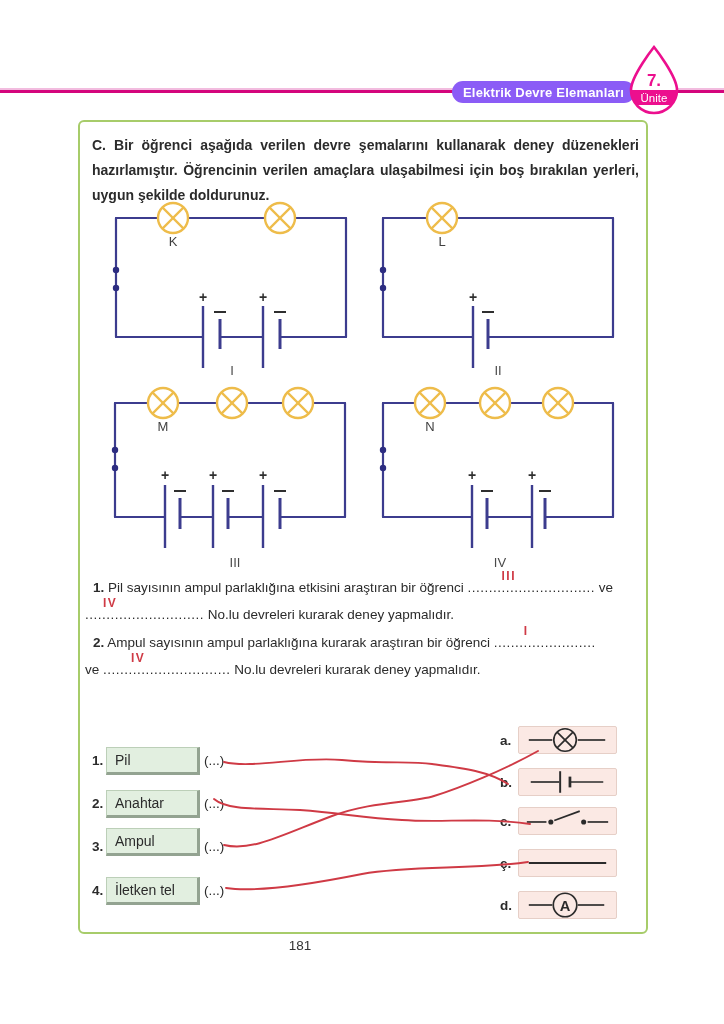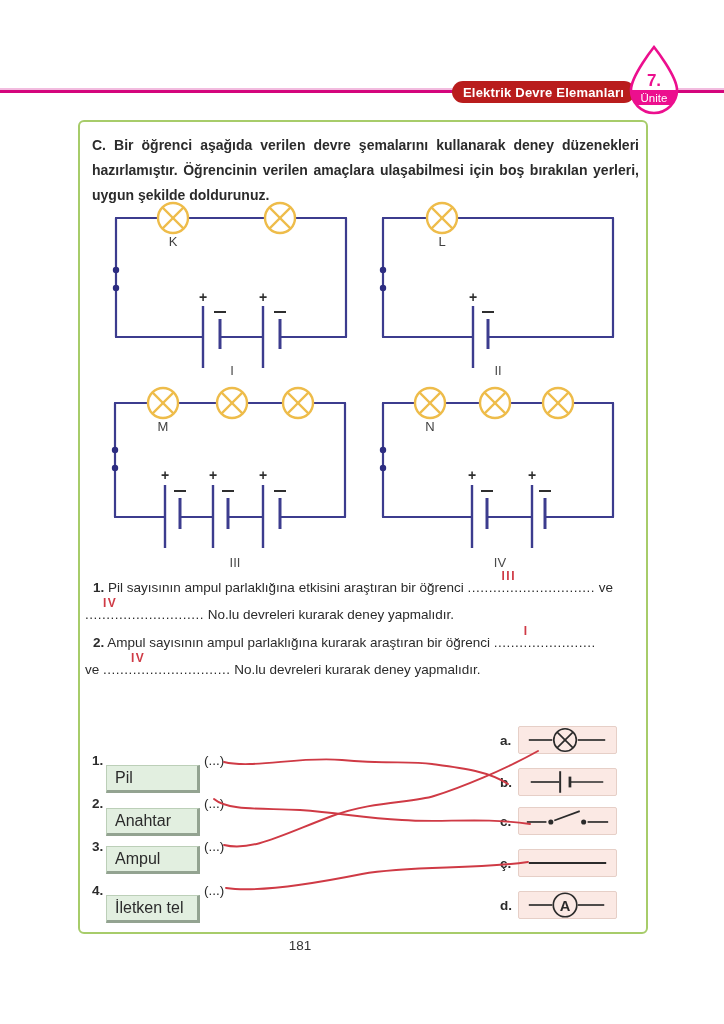--- a/index.html
+++ b/index.html
@@ -1,42 +1,42 @@
 <!DOCTYPE html>
 <html><head>
 <meta charset="utf-8">
 <style>
   html,body{margin:0;padding:0;background:#ffffff;}
   .page{position:relative;width:724px;height:1024px;background:#fff;overflow:hidden;
         font-family:"Liberation Sans",sans-serif;color:#2b2b2b;}
   
   .rule-light{position:absolute;left:0;top:88px;width:724px;height:2px;background:#f2bcdf;}
   .rule{position:absolute;left:0;top:90px;width:724px;height:3px;background:#d4057c;}
-  .badge{position:absolute;left:452px;top:81px;width:183px;height:22px;background:#b91c1c;
+  .badge{position:absolute;left:452px;top:81px;width:183px;height:22px;background:#8b5cf6;
          border-radius:11px;color:#fff;font-weight:bold;font-size:13px;display:flex;
          align-items:center;justify-content:center;z-index:2;letter-spacing:.2px;}
   .drop{position:absolute;left:620px;top:44px;z-index:3;}
   
   .worksheet{position:absolute;left:78px;top:120px;width:566px;height:810px;
              border:2.5px solid #a7cc6a;border-radius:6px;background:#fff;z-index:1;}
   .para{position:absolute;left:92px;top:133px;width:547px;font-weight:bold;font-size:14px;
         line-height:25px;text-align:justify;z-index:2;}
   .circuit{position:absolute;z-index:1;}
   
   .qline{position:absolute;font-size:13.5px;white-space:nowrap;z-index:2;}
   .qnum{font-weight:bold;}
   .blank{position:relative;display:inline;letter-spacing:.5px;}
   .ans{position:absolute;top:-11px;color:#cf3a45;font-size:12px;font-weight:bold;
        letter-spacing:1.5px;font-family:"Liberation Sans",sans-serif;}
   .heading2{position:absolute;left:92px;top:706px;font-weight:bold;font-size:14px;z-index:2;}
   
   .mnum{position:absolute;font-weight:bold;font-size:13.5px;z-index:2;}
   .mbox{position:absolute;width:94px;height:28px;background:#e2efe0;border:1px solid #bccfb8;
         border-right:3px solid #93a391;border-bottom:3px solid #93a391;display:flex;
-        align-items:center;padding-left:8px;font-size:16px;box-sizing:border-box;z-index:2;margin-top:18px;}
+        align-items:center;padding-left:8px;font-size:14px;box-sizing:border-box;z-index:2;}
   .paren{position:absolute;font-size:13.5px;z-index:2;}
   
   .sletter{position:absolute;font-weight:bold;font-size:13.5px;z-index:2;}
   .sbox{position:absolute;width:99px;height:28px;background:#fbe9e4;border:1px solid #e6cfc7;
         border-radius:2px;display:flex;align-items:center;justify-content:center;
         box-sizing:border-box;z-index:2;}
   .overlay{position:absolute;left:0;top:0;z-index:6;pointer-events:none;}
   .pageno{position:absolute;left:0;top:938px;width:600px;text-align:center;
           font-size:13.5px;color:#333;z-index:2;}
 </style>

